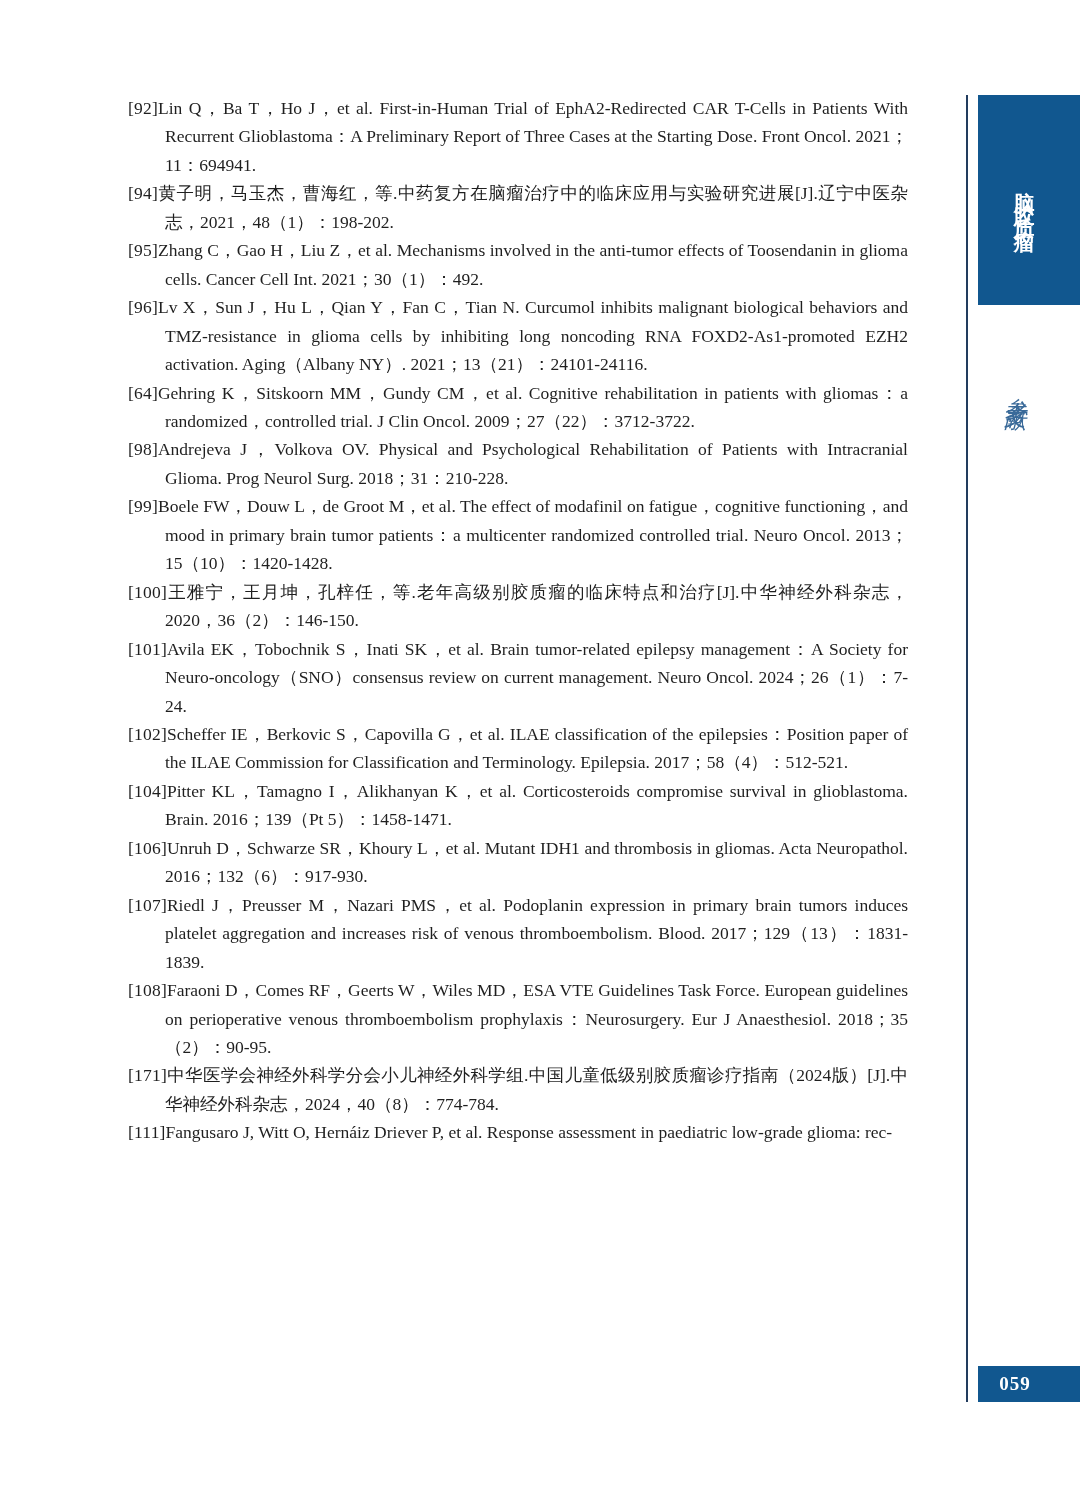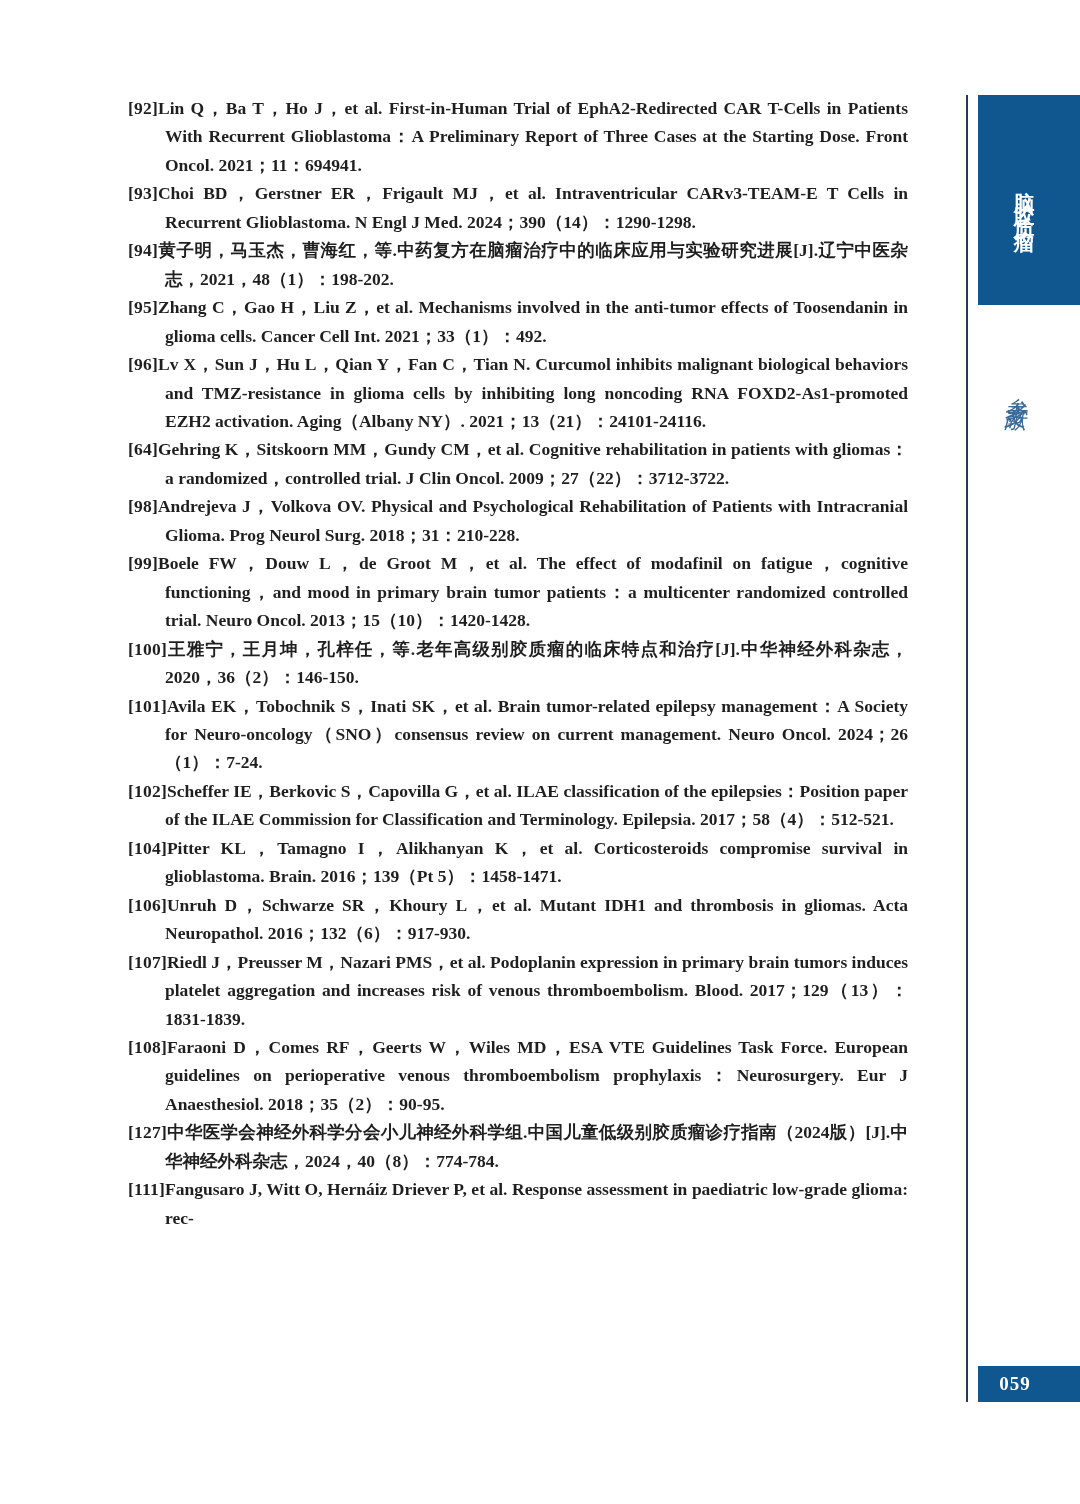--- a/index.html
+++ b/index.html
@@ -13,21 +13,20 @@
   }
   
   .refs {
     position:absolute;
     left:128px; top:94px;
     width:780px;
     font-size:17.5px;
     line-height:28.45px;
     color:#1f1f1f;
     text-align:justify;
-    font-weight:bold;
   }
   .ref {
     padding-left:37px;
     text-indent:-37px;
   }
   .ref-label { letter-spacing:0.2px; }
   
   .vrule {
     position:absolute;
     left:966px; top:95px;
@@ -78,25 +77,24 @@
   }
 </style>
 </head>
 <body>
 
 <div class="page">
 
   <main class="refs" id="refs-list">
     <div class="ref"><span class="ref-label">[92]</span><span class="ref-text">Lin Q，Ba T，Ho J，et al. First-in-Human Trial of EphA2-Redirected CAR T-Cells in Patients With Recurrent Glioblastoma：A Preliminary Report of Three Cases at the Starting Dose. Front Oncol. 2021；11：694941.</span></div>
 
-    <div class="ref"><span class="ref-label">[93]</span><span class="ref-text">Choi BD，Gerstner ER，Frigault MJ，et al. Intraventricular CARv3-TEAM-E T Cells in Recurrent Glioblastoma. N Engl J Med. 2024；390（14）：1290-1298.</span></div>
 
     <div class="ref"><span class="ref-label">[94]</span><span class="ref-text">黄子明，马玉杰，曹海红，等.中药复方在脑瘤治疗中的临床应用与实验研究进展[J].辽宁中医杂志，2021，48（1）：198-202.</span></div>
 
-    <div class="ref"><span class="ref-label">[95]</span><span class="ref-text">Zhang C，Gao H，Liu Z，et al. Mechanisms involved in the anti-tumor effects of Toosendanin in glioma cells. Cancer Cell Int. 2021；33（1）：492.</span></div>
+    <div class="ref"><span class="ref-label">[95]</span><span class="ref-text">Zhang C，Gao H，Liu Z，et al. Mechanisms involved in the anti-tumor effects of Toosendanin in glioma cells. Cancer Cell Int. 2021；30（1）：492.</span></div>
 
     <div class="ref"><span class="ref-label">[96]</span><span class="ref-text">Lv X，Sun J，Hu L，Qian Y，Fan C，Tian N. Curcumol inhibits malignant biological behaviors and TMZ-resistance in glioma cells by inhibiting long noncoding RNA FOXD2-As1-promoted EZH2 activation. Aging（Albany NY）. 2021；13（21）：24101-24116.</span></div>
 
     <div class="ref"><span class="ref-label">[64]</span><span class="ref-text">Gehring K，Sitskoorn MM，Gundy CM，et al. Cognitive rehabilitation in patients with gliomas：a randomized，controlled trial. J Clin Oncol. 2009；27（22）：3712-3722.</span></div>
 
     <div class="ref"><span class="ref-label">[98]</span><span class="ref-text">Andrejeva J，Volkova OV. Physical and Psychological Rehabilitation of Patients with Intracranial Glioma. Prog Neurol Surg. 2018；31：210-228.</span></div>
 
     <div class="ref"><span class="ref-label">[99]</span><span class="ref-text">Boele FW，Douw L，de Groot M，et al. The effect of modafinil on fatigue，cognitive functioning，and mood in primary brain tumor patients：a multicenter randomized controlled trial. Neuro Oncol. 2013；15（10）：1420-1428.</span></div>
 
     <div class="ref"><span class="ref-label">[100]</span><span class="ref-text">王雅宁，王月坤，孔梓任，等.老年高级别胶质瘤的临床特点和治疗[J].中华神经外科杂志，2020，36（2）：146-150.</span></div>
@@ -108,21 +106,21 @@
 
     <div class="ref"><span class="ref-label">[104]</span><span class="ref-text">Pitter KL，Tamagno I，Alikhanyan K，et al. Corticosteroids compromise survival in glioblastoma. Brain. 2016；139（Pt 5）：1458-1471.</span></div>
 
 
     <div class="ref"><span class="ref-label">[106]</span><span class="ref-text">Unruh D，Schwarze SR，Khoury L，et al. Mutant IDH1 and thrombosis in gliomas. Acta Neuropathol. 2016；132（6）：917-930.</span></div>
 
     <div class="ref"><span class="ref-label">[107]</span><span class="ref-text">Riedl J，Preusser M，Nazari PMS，et al. Podoplanin expression in primary brain tumors induces platelet aggregation and increases risk of venous thromboembolism. Blood. 2017；129（13）：1831-1839.</span></div>
 
     <div class="ref"><span class="ref-label">[108]</span><span class="ref-text">Faraoni D，Comes RF，Geerts W，Wiles MD，ESA VTE Guidelines Task Force. European guidelines on perioperative venous thromboembolism prophylaxis：Neurosurgery. Eur J Anaesthesiol. 2018；35（2）：90-95.</span></div>
 
-    <div class="ref"><span class="ref-label">[127]</span><span class="ref-text">中华医学会神经外科学分会小儿神经外科学组.中国儿童低级别胶质瘤诊疗指南（2024版）[J].中华神经外科杂志，2024，40（8）：774-784.</span></div>
+    <div class="ref"><span class="ref-label">[171]</span><span class="ref-text">中华医学会神经外科学分会小儿神经外科学组.中国儿童低级别胶质瘤诊疗指南（2024版）[J].中华神经外科杂志，2024，40（8）：774-784.</span></div>
 
 
     <div class="ref"><span class="ref-label">[111]</span><span class="ref-text">Fangusaro J, Witt O, Hernáiz Driever P, et al. Response assessment in paediatric low-grade glioma: rec-</span></div>
   </main>
 
   <aside>
     <div class="vrule" style="background: rgb(34, 60, 94);"></div>
     <div class="chapter-tab" style="background: rgb(17, 87, 143);">
       <span class="chapter-tab-text">脑胶质瘤</span>
     </div>

